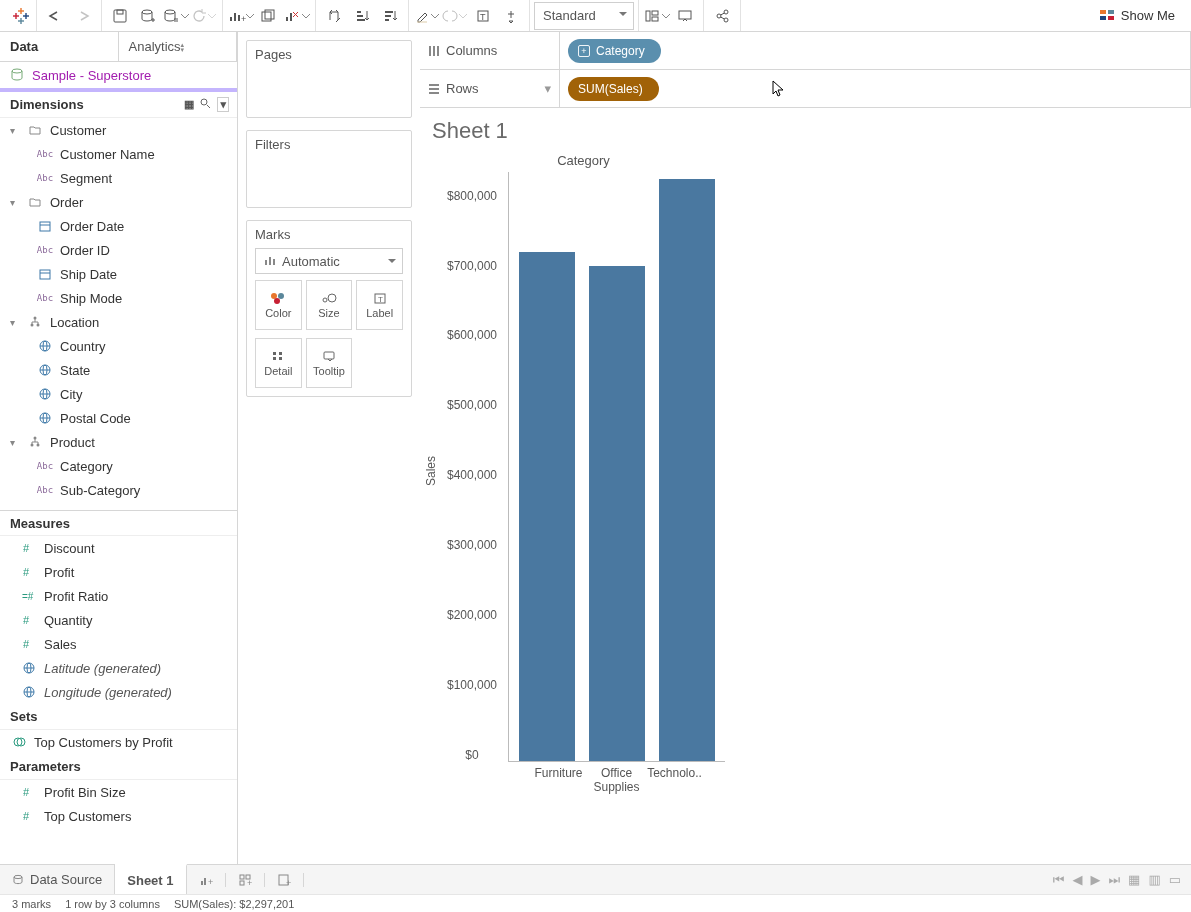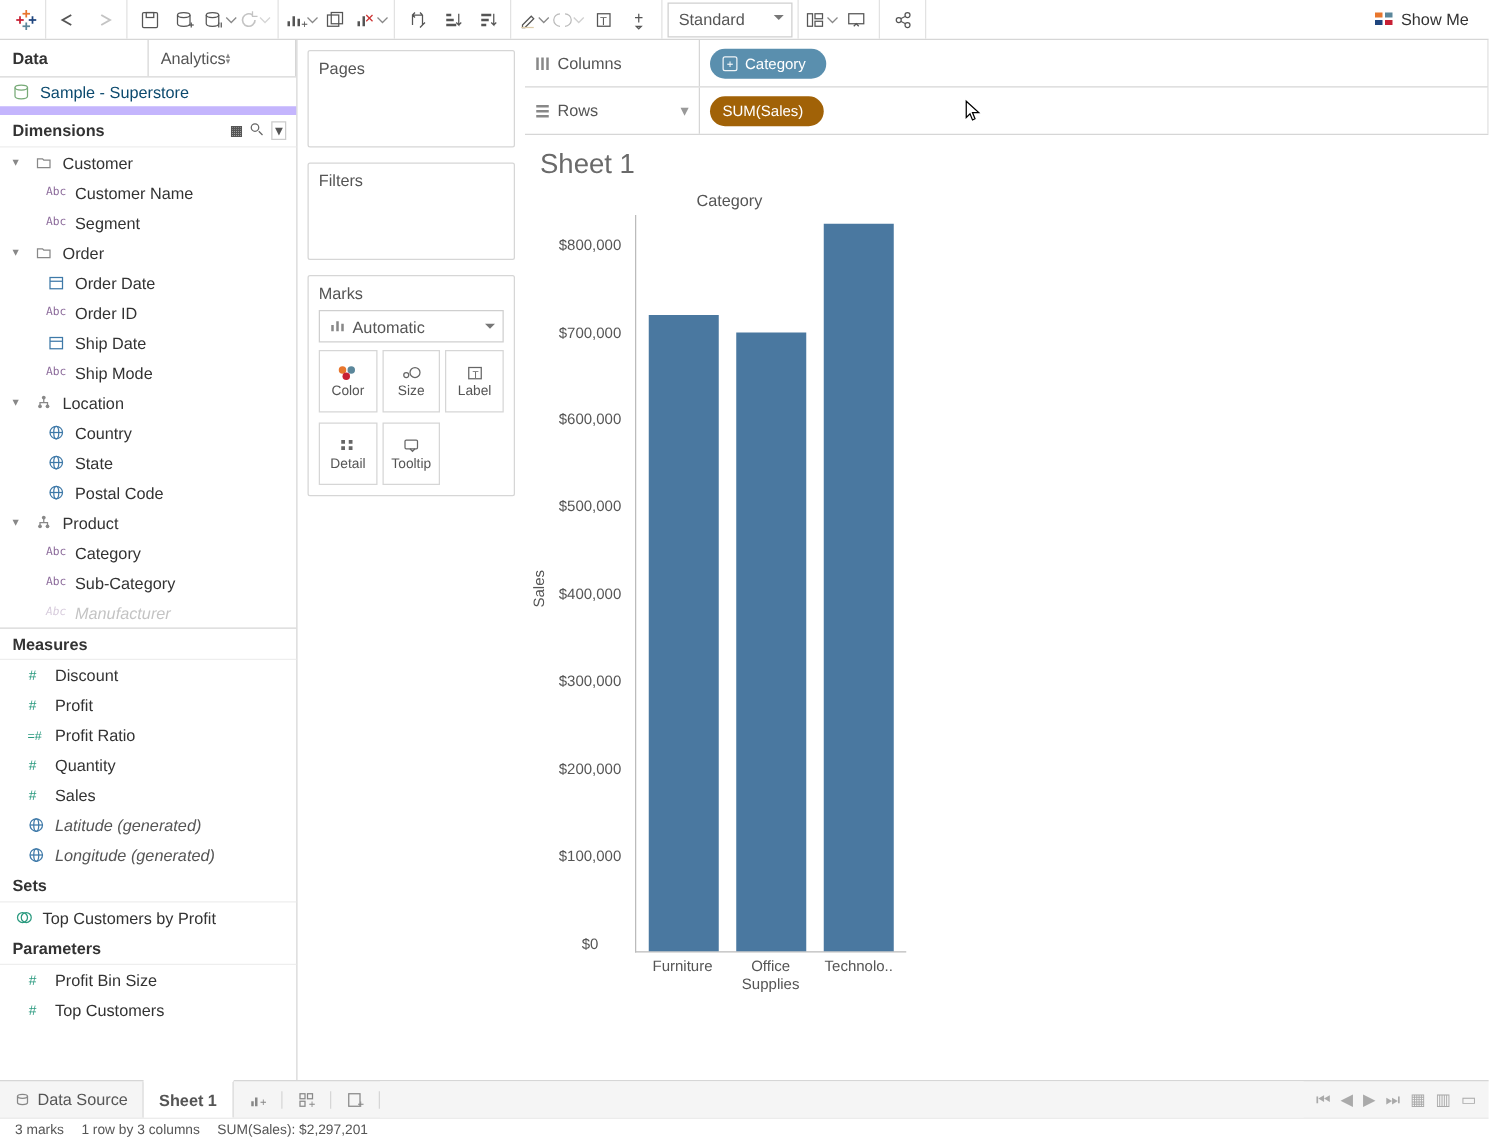--- a/index.html
+++ b/index.html
@@ -15,21 +15,21 @@
   .showme{display:flex;align-items:center;gap:6px;padding:0 10px;font-size:13px;color:#333}
   .caret{width:8px;height:8px;display:inline-block;margin-left:2px}
   .caret svg{display:block}
   .flex-spacer{flex:1}
   
   .app{display:flex;height:calc(100% - 32px - 30px - 18px)}
   .data-panel{width:238px;border-right:1px solid #d6d6d6;display:flex;flex-direction:column;background:#fff}
   .data-tabs{display:flex;border-bottom:1px solid #d6d6d6;height:30px}
   .data-tab{flex:1;display:flex;align-items:center;justify-content:flex-start;padding:0 10px;font-size:13px;color:#555;border-right:1px solid #d6d6d6;position:relative}
   .data-tab.active{font-weight:600;color:#333}
-  .data-source{display:flex;align-items:center;gap:8px;padding:6px 10px;border-bottom:7px solid #c4b5fd;color:#0c4a6e;height:30px}
+  .data-source{display:flex;align-items:center;gap:8px;padding:6px 10px;border-bottom:4px solid #c4b5fd;color:#a21caf;height:30px}
   .section-head{display:flex;align-items:center;padding:4px 10px;font-weight:600;font-size:13px;border-bottom:1px solid #eee;height:26px;position:relative}
   .section-head .tools{position:absolute;right:8px;display:flex;gap:6px;align-items:center;color:#555;font-size:11px}
   .tree{flex:0 0 auto;overflow:auto}
   .tree-row{display:flex;align-items:center;height:24px;padding-left:10px;gap:6px;white-space:nowrap}
   .tree-row.lvl1{padding-left:10px}
   .tree-row.lvl2{padding-left:36px}
   .tree-row .twisty{width:10px;color:#888;font-size:10px}
   .tree-row .ico{width:18px;display:flex;align-items:center;justify-content:center;color:#666;font-size:10px}
   .ico.abc{font-family:monospace;font-size:9px;color:#8c6b9b}
   .ico.hash{color:#2a9a7f}
@@ -73,21 +73,21 @@
   .status{height:18px;border-top:1px solid #e6e6e6;display:flex;align-items:center;padding:0 12px;gap:14px;font-size:11px;color:#555}
   
   .chart-wrap{position:absolute;inset:0 12px 0 0;display:flex}
   .y-axis-label{writing-mode:vertical-rl;transform:rotate(180deg);text-align:center;font-size:12px;padding:0 4px;color:#555;align-self:center;margin-bottom:70px}
   .plot{flex:0 0 auto;display:flex;flex-direction:column}
   .cat-header{text-align:center;font-size:13px;color:#555;height:24px;display:flex;align-items:center;justify-content:center}
   .plotgrid{display:flex;align-items:stretch}
   .yticks{display:flex;flex-direction:column;justify-content:space-between;align-items:center;padding-right:6px;font-size:12px;color:#555}
   .bars{position:relative;border-left:1px solid #bbb;border-bottom:1px solid #bbb;display:flex;align-items:flex-end;gap:14px;padding:0 10px}
   .bar{width:56px;background:#4a78a0}
-  .xticks{display:flex;gap:14px;padding:4px 10px 0;font-size:12px;color:#555;justify-content:space-between}
+  .xticks{display:flex;gap:2px;padding:4px 10px 0;font-size:12px;color:#555;justify-content:center}
   .xtick{width:56px;text-align:center;line-height:1.2}
   .cursor{position:absolute;width:14px;height:18px;pointer-events:none}
   svg{overflow:visible}
   .small-carets{display:flex;flex-direction:column;line-height:5px;font-size:7px;color:#888}
   .pages-card,.filters-card{min-height:78px}
 </style>
 </head>
 <body>
 
 <div class="toolbar">
@@ -405,20 +405,30 @@
         </div>
         <div class="tree-row lvl2">
           <span class="ico globe">
             <svg width="12" height="12">
               <circle cx="6" cy="6" r="5" fill="none" stroke="#3e79a8"></circle>
               <ellipse cx="6" cy="6" rx="2" ry="5" fill="none" stroke="#3e79a8"></ellipse>
               <line x1="1" y1="6" x2="11" y2="6" stroke="#3e79a8"></line>
             </svg>
           </span>
           <span>State</span>
+        </div>
+        <div class="tree-row lvl2">
+          <span class="ico globe">
+            <svg width="12" height="12">
+              <circle cx="6" cy="6" r="5" fill="none" stroke="#3e79a8"></circle>
+              <ellipse cx="6" cy="6" rx="2" ry="5" fill="none" stroke="#3e79a8"></ellipse>
+              <line x1="1" y1="6" x2="11" y2="6" stroke="#3e79a8"></line>
+            </svg>
+          </span>
+          <span>City</span>
         </div>
         <div class="tree-row lvl2">
           <span class="ico globe">
             <svg width="12" height="12">
               <circle cx="6" cy="6" r="5" fill="none" stroke="#3e79a8"></circle>
               <ellipse cx="6" cy="6" rx="2" ry="5" fill="none" stroke="#3e79a8"></ellipse>
               <line x1="1" y1="6" x2="11" y2="6" stroke="#3e79a8"></line>
             </svg>
           </span>
           <span>Postal Code</span>

